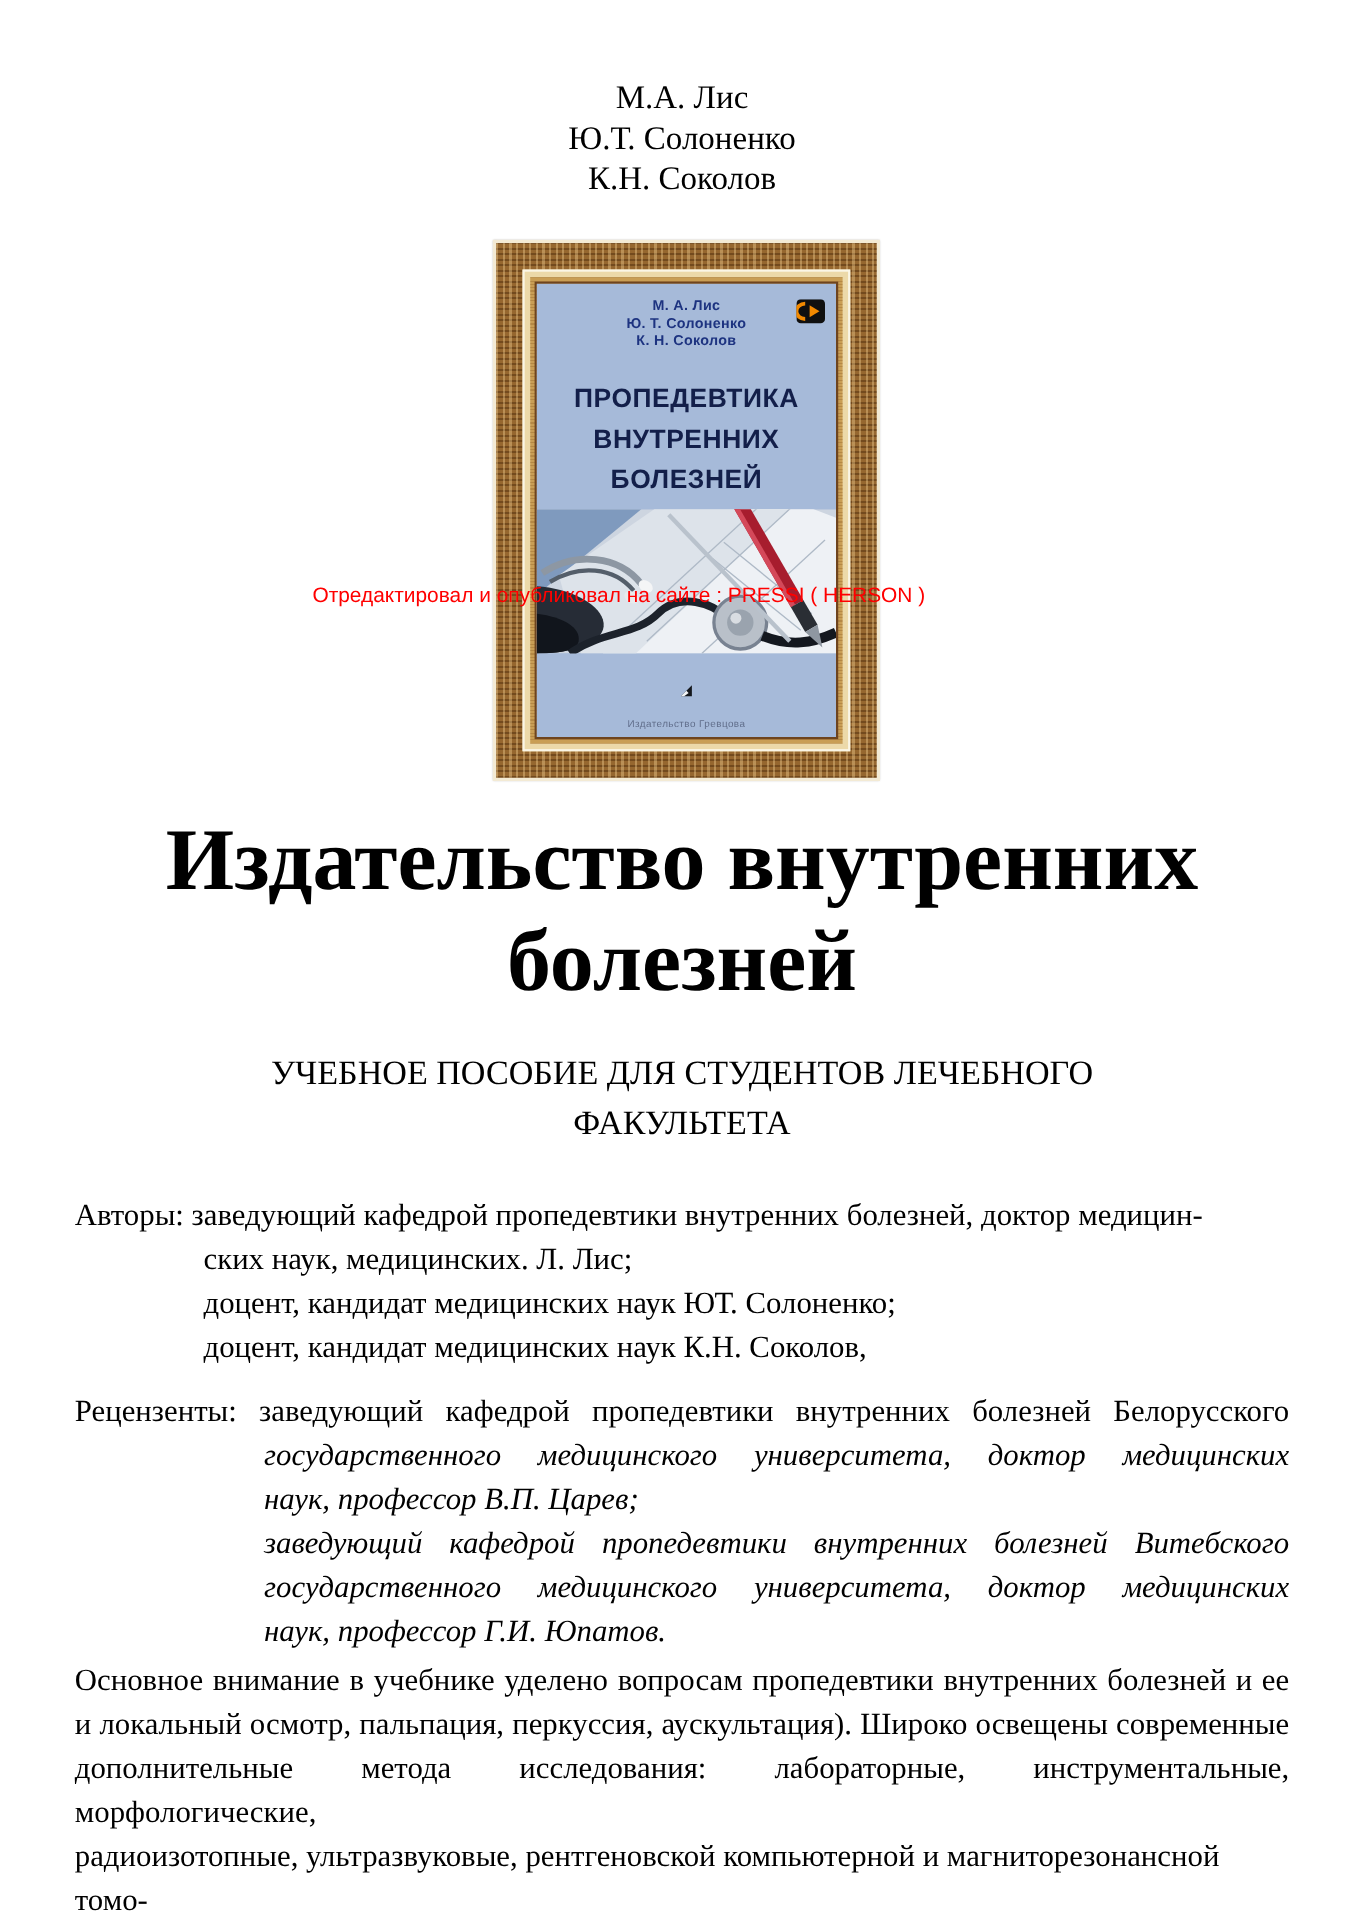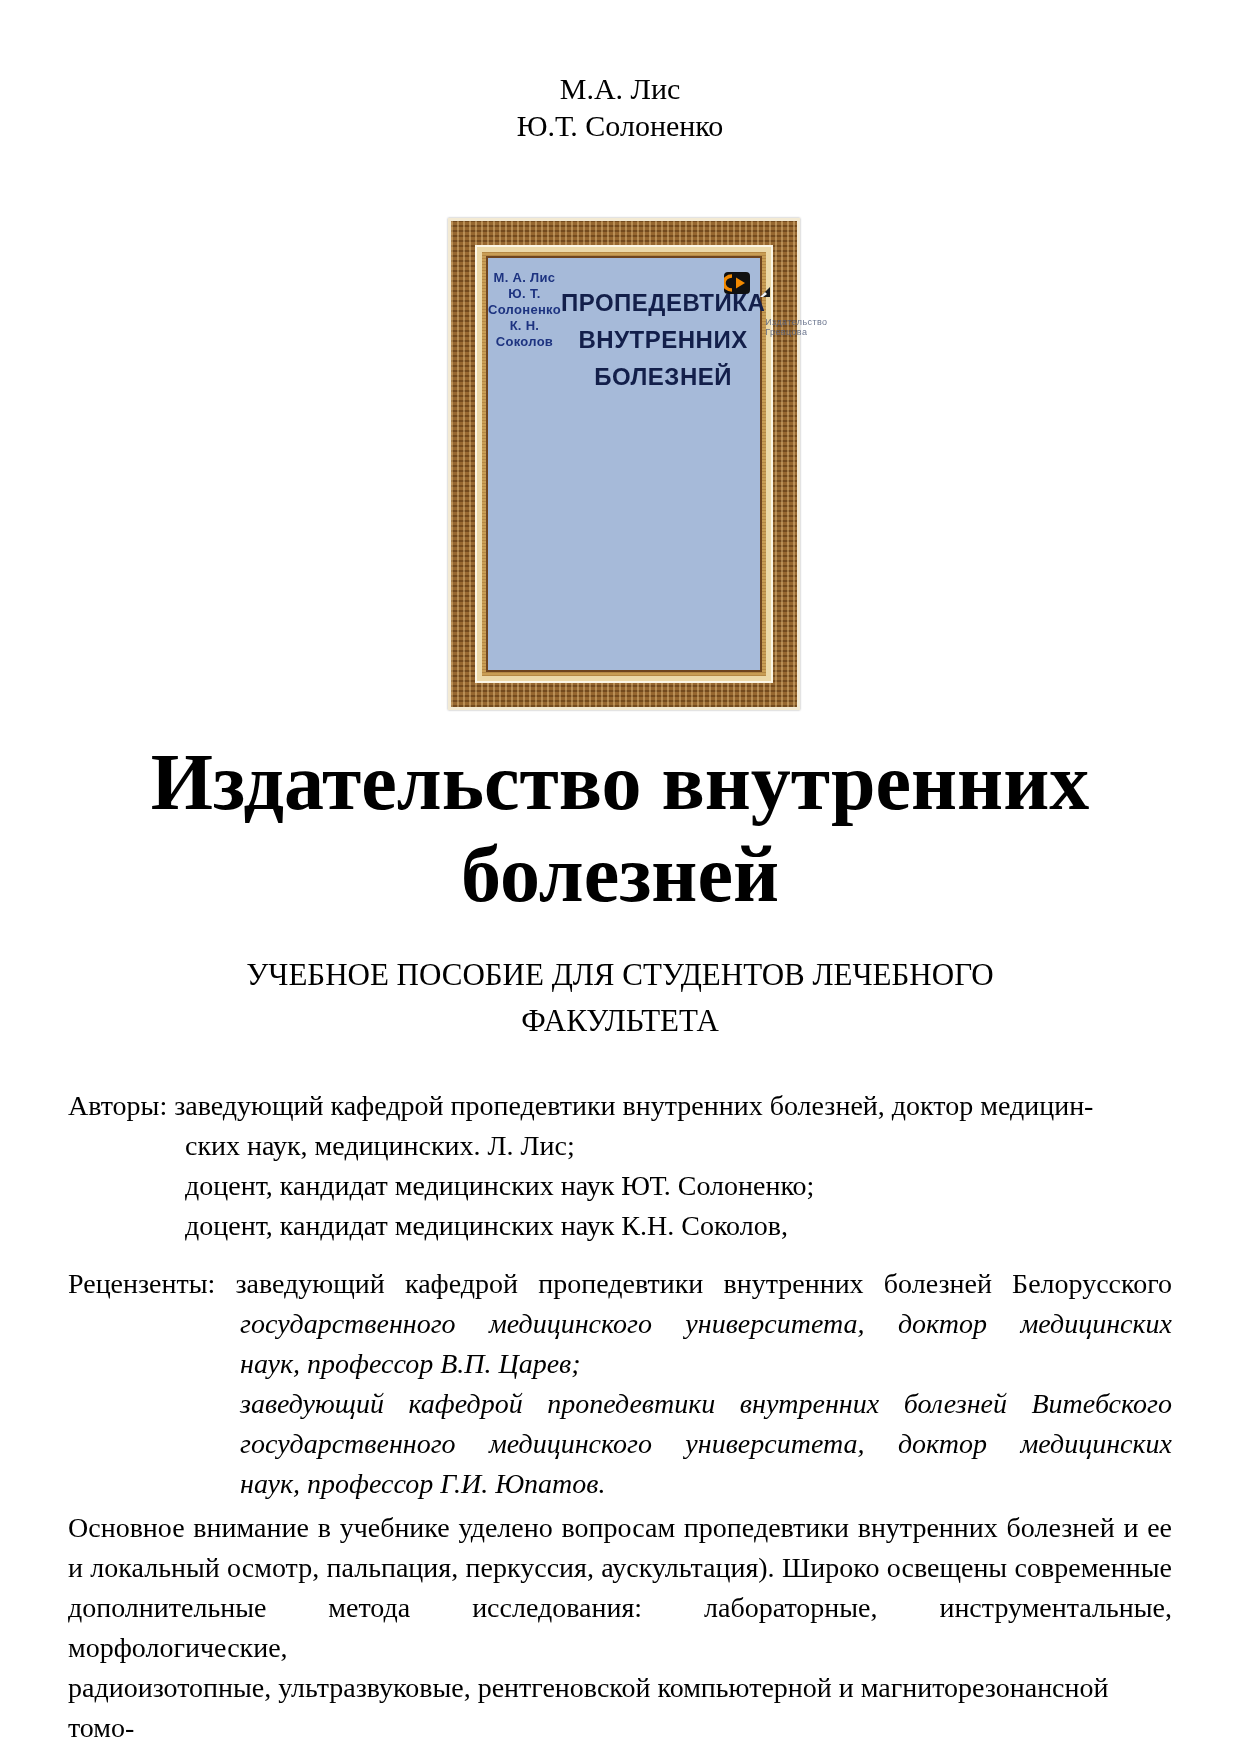--- a/index.html
+++ b/index.html
@@ -17,21 +17,21 @@
   .f2{width:100%;height:100%;box-sizing:border-box;padding:24px;background-color:#96672f;
       background-image:
         repeating-linear-gradient(90deg, rgba(255,222,160,.35) 0 2px, rgba(0,0,0,0) 2px 6px),
         repeating-linear-gradient(0deg, rgba(58,28,2,.38) 0 2px, rgba(0,0,0,0) 2px 5px);}
   .f3{width:100%;height:100%;box-sizing:border-box;padding:5px;background:#ecd9a9;
       border:2px solid #fbf6e6;}
   .f4{width:100%;height:100%;box-sizing:border-box;padding:4px;background:#c99e55;
       background-image:repeating-linear-gradient(0deg, rgba(120,70,20,.25) 0 1px, rgba(0,0,0,0) 1px 3px);}
   .f5{width:100%;height:100%;box-sizing:border-box;border:2px solid #6e441e;}
   .cover{position:relative;width:100%;height:100%;box-sizing:border-box;background:#a6bad9;
-         display:flex;flex-direction:row;font-family:"Liberation Sans", sans-serif;}
+         display:flex;flex-direction:column;font-family:"Liberation Sans", sans-serif;}
   .cover-authors{margin-top:12px;text-align:center;font-size:13px;font-weight:bold;
                  line-height:16px;color:#1d3380;letter-spacing:.3px;}
   .cover-title{margin-top:26px;text-align:center;font-size:24px;font-weight:bold;
                line-height:37px;color:#131f4a;letter-spacing:.5px;}
   .colophon{position:absolute;top:14px;right:10px;width:26px;height:22px;}
   .photo{margin-top:8px;width:100%;height:131px;}
   .photo svg{display:block;width:100%;height:100%;}
   .cover-bottom{flex:1;position:relative;text-align:center;}
   .pubmark{position:absolute;left:50%;margin-left:-8px;top:26px;width:16px;height:16px;}
   .pubname{position:absolute;top:59px;left:0;right:0;font-size:9px;color:#55617e;
@@ -57,20 +57,21 @@
   .just{text-align:justify;text-align-last:justify;}
 </style>
 </head>
 <body>
 
 <div id="page">
 
   <div class="top-authors">
     <div>М.А. Лис</div>
     <div>Ю.Т. Солоненко</div>
+    <div>К.Н. Соколов</div>
   </div>
 
   <div class="cover-wrap">
     <div class="f1">
     <div class="f2">
     <div class="f3">
     <div class="f4">
     <div class="f5">
       <div class="cover">
 
@@ -142,20 +143,21 @@
         </div>
 
       </div>
     </div>
             </div>
           </div>
         </div>
       </div>
   </div>
 
+  <div class="watermark">Отредактировал и опубликовал на сайте : PRESSI ( HERSON )</div>
 
   <div class="main-title">
     <div>Издательство внутренних</div>
     <div>болезней</div>
   </div>
 
   <div class="subtitle">
     <div>УЧЕБНОЕ ПОСОБИЕ ДЛЯ СТУДЕНТОВ ЛЕЧЕБНОГО</div>
     <div>ФАКУЛЬТЕТА</div>
   </div>

